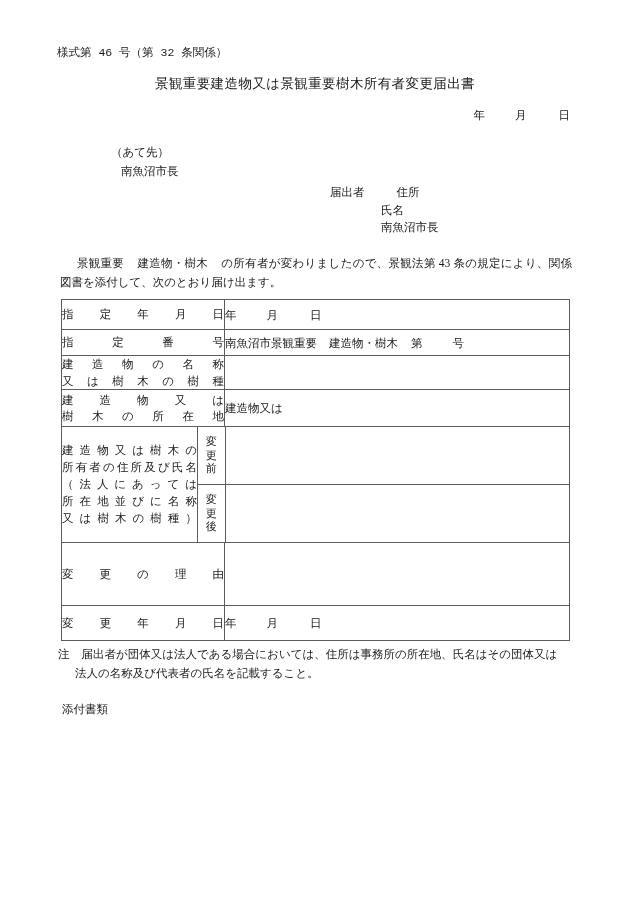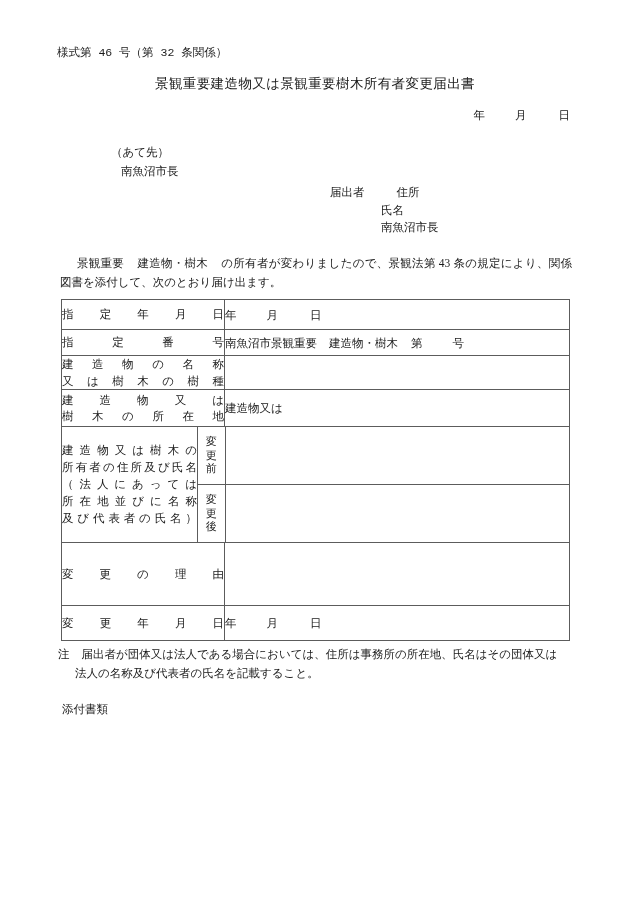--- a/index.html
+++ b/index.html
@@ -244,21 +244,21 @@
           <div style="text-align:justify;text-align-last:justify">樹木の所在地</div>
         </td>
         <td class="val">建造物又は</td>
       </tr>
       <tr>
         <td class="owner-lab" style="height:115px">
           <div>建造物又は樹木の</div>
           <div>所有者の住所及び氏名</div>
           <div>（法人にあっては</div>
           <div>所在地並びに名称</div>
-          <div>及び代表者の氏名）</div>
+          <div>又は樹木の樹種）</div>
         </td>
         <td colspan="2" style="padding:0">
           <table class="inner">
             <colgroup>
               <col style="width:27px">
               <col>
             </colgroup>
             <tbody>
               <tr class="first">
                 <td class="vcell vsep" style="height:57px">

